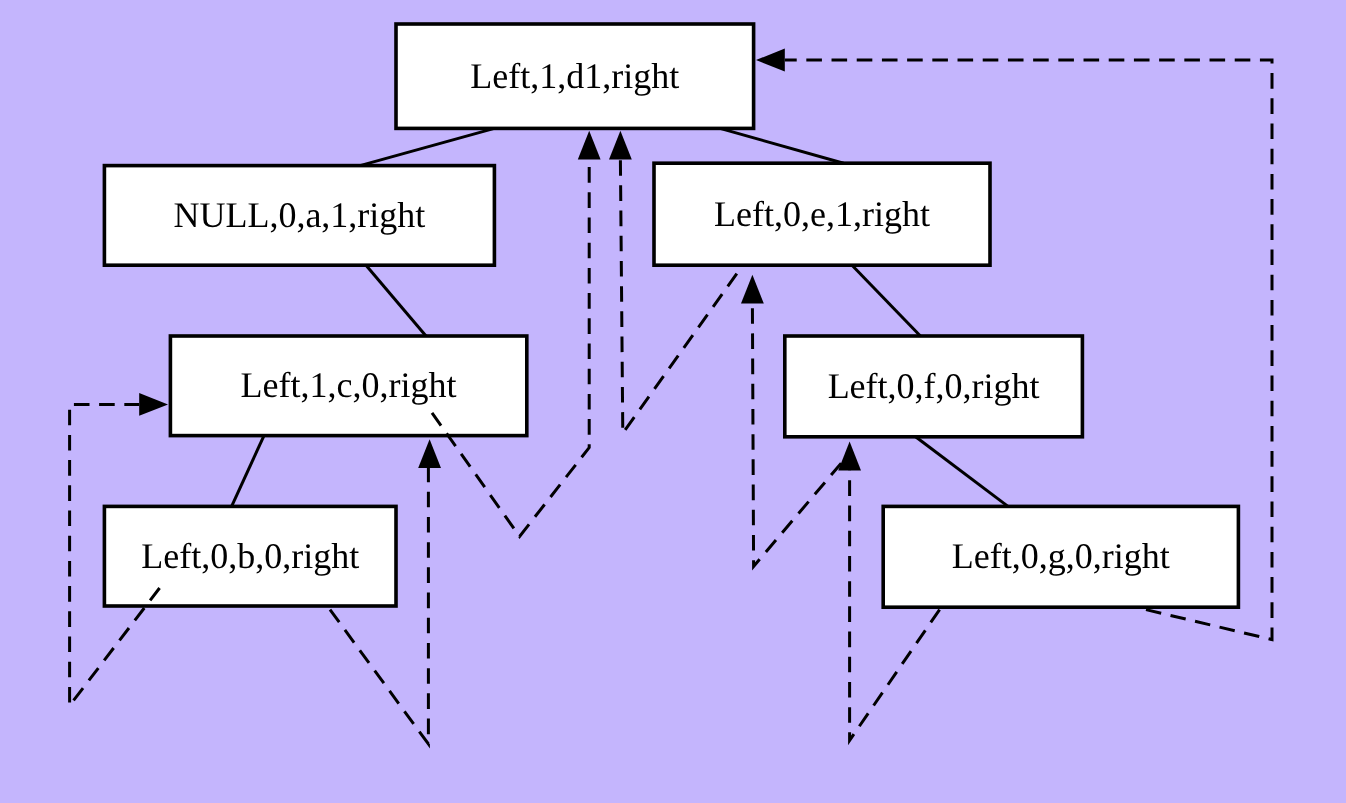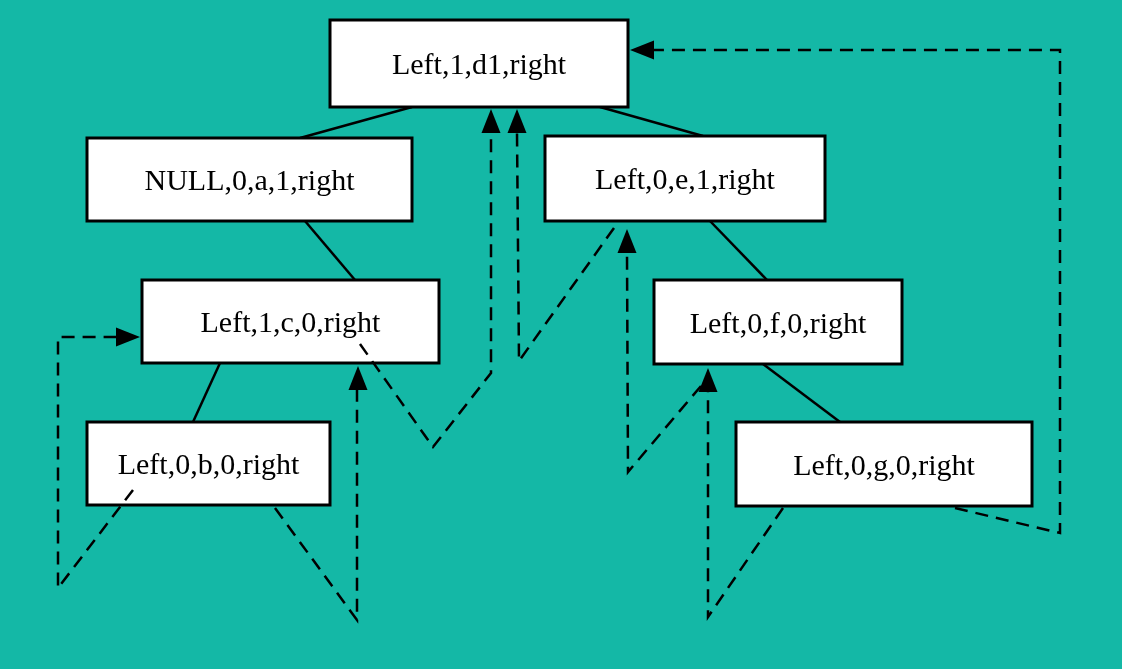--- a/index.html
+++ b/index.html
@@ -1,16 +1,16 @@
 <!DOCTYPE html>
 <html><head>
 <meta charset="utf-8">
 <style>
   html,body{margin:0;padding:0;background:#ffffff;}
-  .stage{position:relative;width:1122px;height:669px;background:#14b8a6;overflow:hidden;}
+  .stage{position:relative;width:1122px;height:669px;background:#c4b5fd;overflow:hidden;}
   svg{display:block;}
   text{font-family:"Liberation Serif","DejaVu Serif",serif;}
 </style>
 </head>
 <body>
 
 <div class="stage">
   <svg id="diagram-svg" xmlns="http://www.w3.org/2000/svg" width="1122" height="669" viewBox="0 0 1122 669">
       <polyline points="412,107 300,138" fill="none" stroke="#000000" stroke-width="2.5"></polyline>
       <polyline points="600,107 703,136" fill="none" stroke="#000000" stroke-width="2.5"></polyline>

